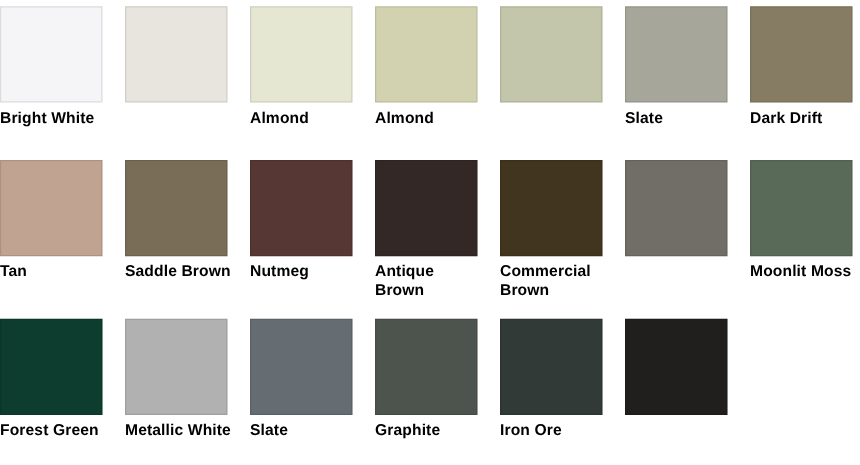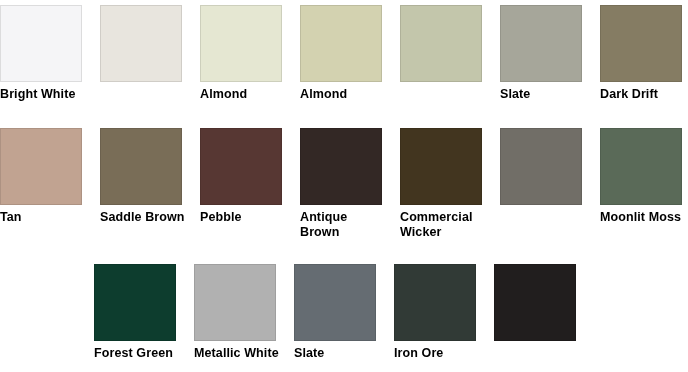--- a/index.html
+++ b/index.html
@@ -24,21 +24,21 @@
   }
   .swatch-row {
     position: absolute;
     left: 0;
     width: 688px;
     display: flex;
     flex-direction: row;
   }
   .row-1 { top: 5px; }
   .row-2 { top: 128px; }
-  .row-3 { top: 264px; justify-content: center; }
+  .row-3 { top: 255px; }
 
   .swatch-cell {
     width: 100px;
     flex: 0 0 100px;
     box-sizing: border-box;
   }
   .swatch-chip {
     width: 82px;
     height: 77px;
     box-sizing: border-box;
@@ -92,29 +92,29 @@
       <div class="swatch-cell">
         <div class="swatch-chip" style="background-color: rgb(193, 163, 145);"></div>
         <div class="swatch-label">Tan</div>
       </div>
       <div class="swatch-cell">
         <div class="swatch-chip" style="background-color: rgb(121, 109, 87);"></div>
         <div class="swatch-label">Saddle Brown</div>
       </div>
       <div class="swatch-cell">
         <div class="swatch-chip" style="background-color: rgb(87, 55, 51);"></div>
-        <div class="swatch-label">Pebble</div>
+        <div class="swatch-label">Nutmeg</div>
       </div>
       <div class="swatch-cell">
         <div class="swatch-chip" style="background-color: rgb(51, 40, 37);"></div>
         <div class="swatch-label">Antique Brown</div>
       </div>
       <div class="swatch-cell">
         <div class="swatch-chip" style="background-color: rgb(66, 53, 31);"></div>
-        <div class="swatch-label">Commercial Wicker</div>
+        <div class="swatch-label">Commercial Brown</div>
       </div>
       <div class="swatch-cell">
         <div class="swatch-chip" style="background-color: rgb(113, 110, 103);"></div>
       </div>
       <div class="swatch-cell">
         <div class="swatch-chip" style="background-color: rgb(90, 106, 88);"></div>
         <div class="swatch-label">Moonlit Moss</div>
       </div>
     </div>
   <div class="swatch-row row-3">
@@ -124,20 +124,24 @@
       </div>
       <div class="swatch-cell">
         <div class="swatch-chip" style="background-color: rgb(177, 177, 177);"></div>
         <div class="swatch-label">Metallic White</div>
       </div>
       <div class="swatch-cell">
         <div class="swatch-chip" style="background-color: rgb(101, 108, 114);"></div>
         <div class="swatch-label">Slate</div>
       </div>
       <div class="swatch-cell">
+        <div class="swatch-chip" style="background-color: rgb(77, 83, 77);"></div>
+        <div class="swatch-label">Graphite</div>
+      </div>
+      <div class="swatch-cell">
         <div class="swatch-chip" style="background-color: rgb(49, 58, 54);"></div>
         <div class="swatch-label">Iron Ore</div>
       </div>
       <div class="swatch-cell">
         <div class="swatch-chip" style="background-color: rgb(33, 30, 30);"></div>
       </div>
     </div>
 
 </div>
 

